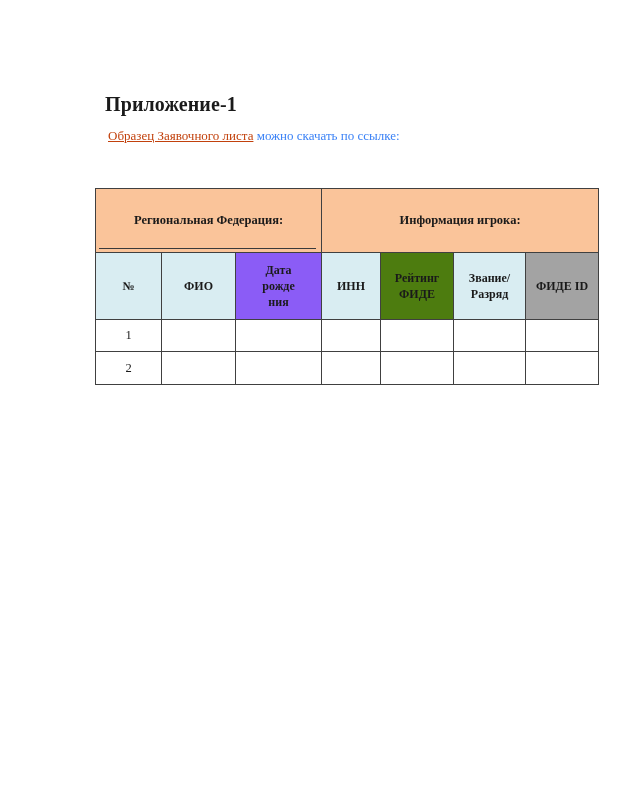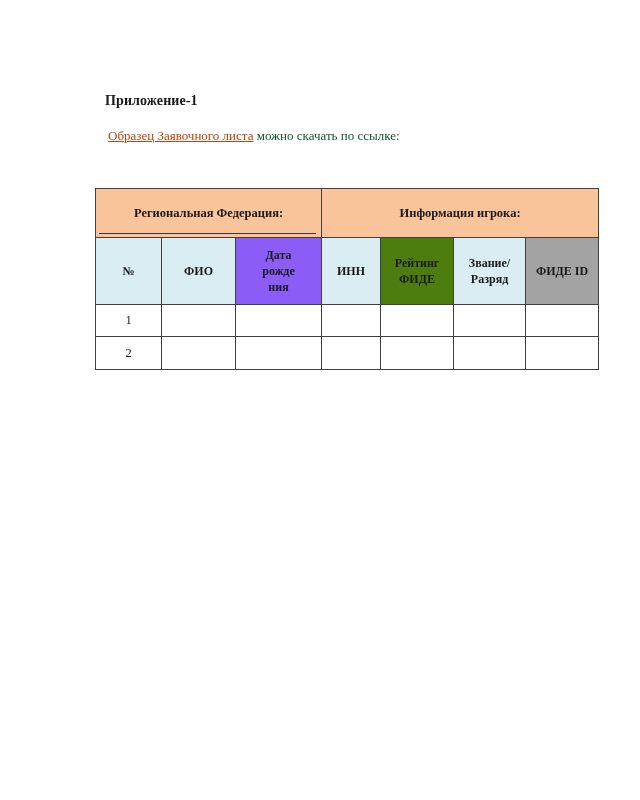--- a/index.html
+++ b/index.html
@@ -10,38 +10,38 @@
     height: 800px;
     background: #ffffff;
     font-family: "Liberation Serif", "DejaVu Serif", serif;
     color: #1a1a1a;
     overflow: hidden;
   }
   .heading {
     position: absolute;
     left: 105px;
     top: 93px;
-    font-size: 14px;
+    font-size: 20px;
     font-weight: bold;
     letter-spacing: 0.1px;
   }
   .intro {
     position: absolute;
     left: 108px;
     top: 126px;
     font-size: 13px;
     line-height: 19px;
     width: 500px;
   }
   .doc-link {
     color: #c2410c;
     text-decoration: underline;
     cursor: pointer;
   }
-  .plain-text { color: #14532d; }
+  .plain-text { color: #3b82f6; }
   .url-line { display: block; margin-top: 0; }
   .url-link {
     color: #2727ce;
     text-decoration: underline;
     cursor: pointer;
     font-size: 12.6px;
     white-space: nowrap;
   }
   .table-wrap {
     position: absolute;
@@ -54,21 +54,21 @@
     width: 503px;
     font-family: "Liberation Serif", "DejaVu Serif", serif;
   }
   table.app-table td {
     border: 1px solid #404040;
     vertical-align: middle;
     text-align: center;
     overflow: hidden;
   }
   td.group-header {
-    height: 49px;
+    height: 64px;
     font-size: 12.5px;
     font-weight: bold;
     position: relative;
   }
   td.group-header.right-group { }
   .fill-line {
     position: absolute;
     left: 3px;
     right: 5px;
     bottom: 3px;

